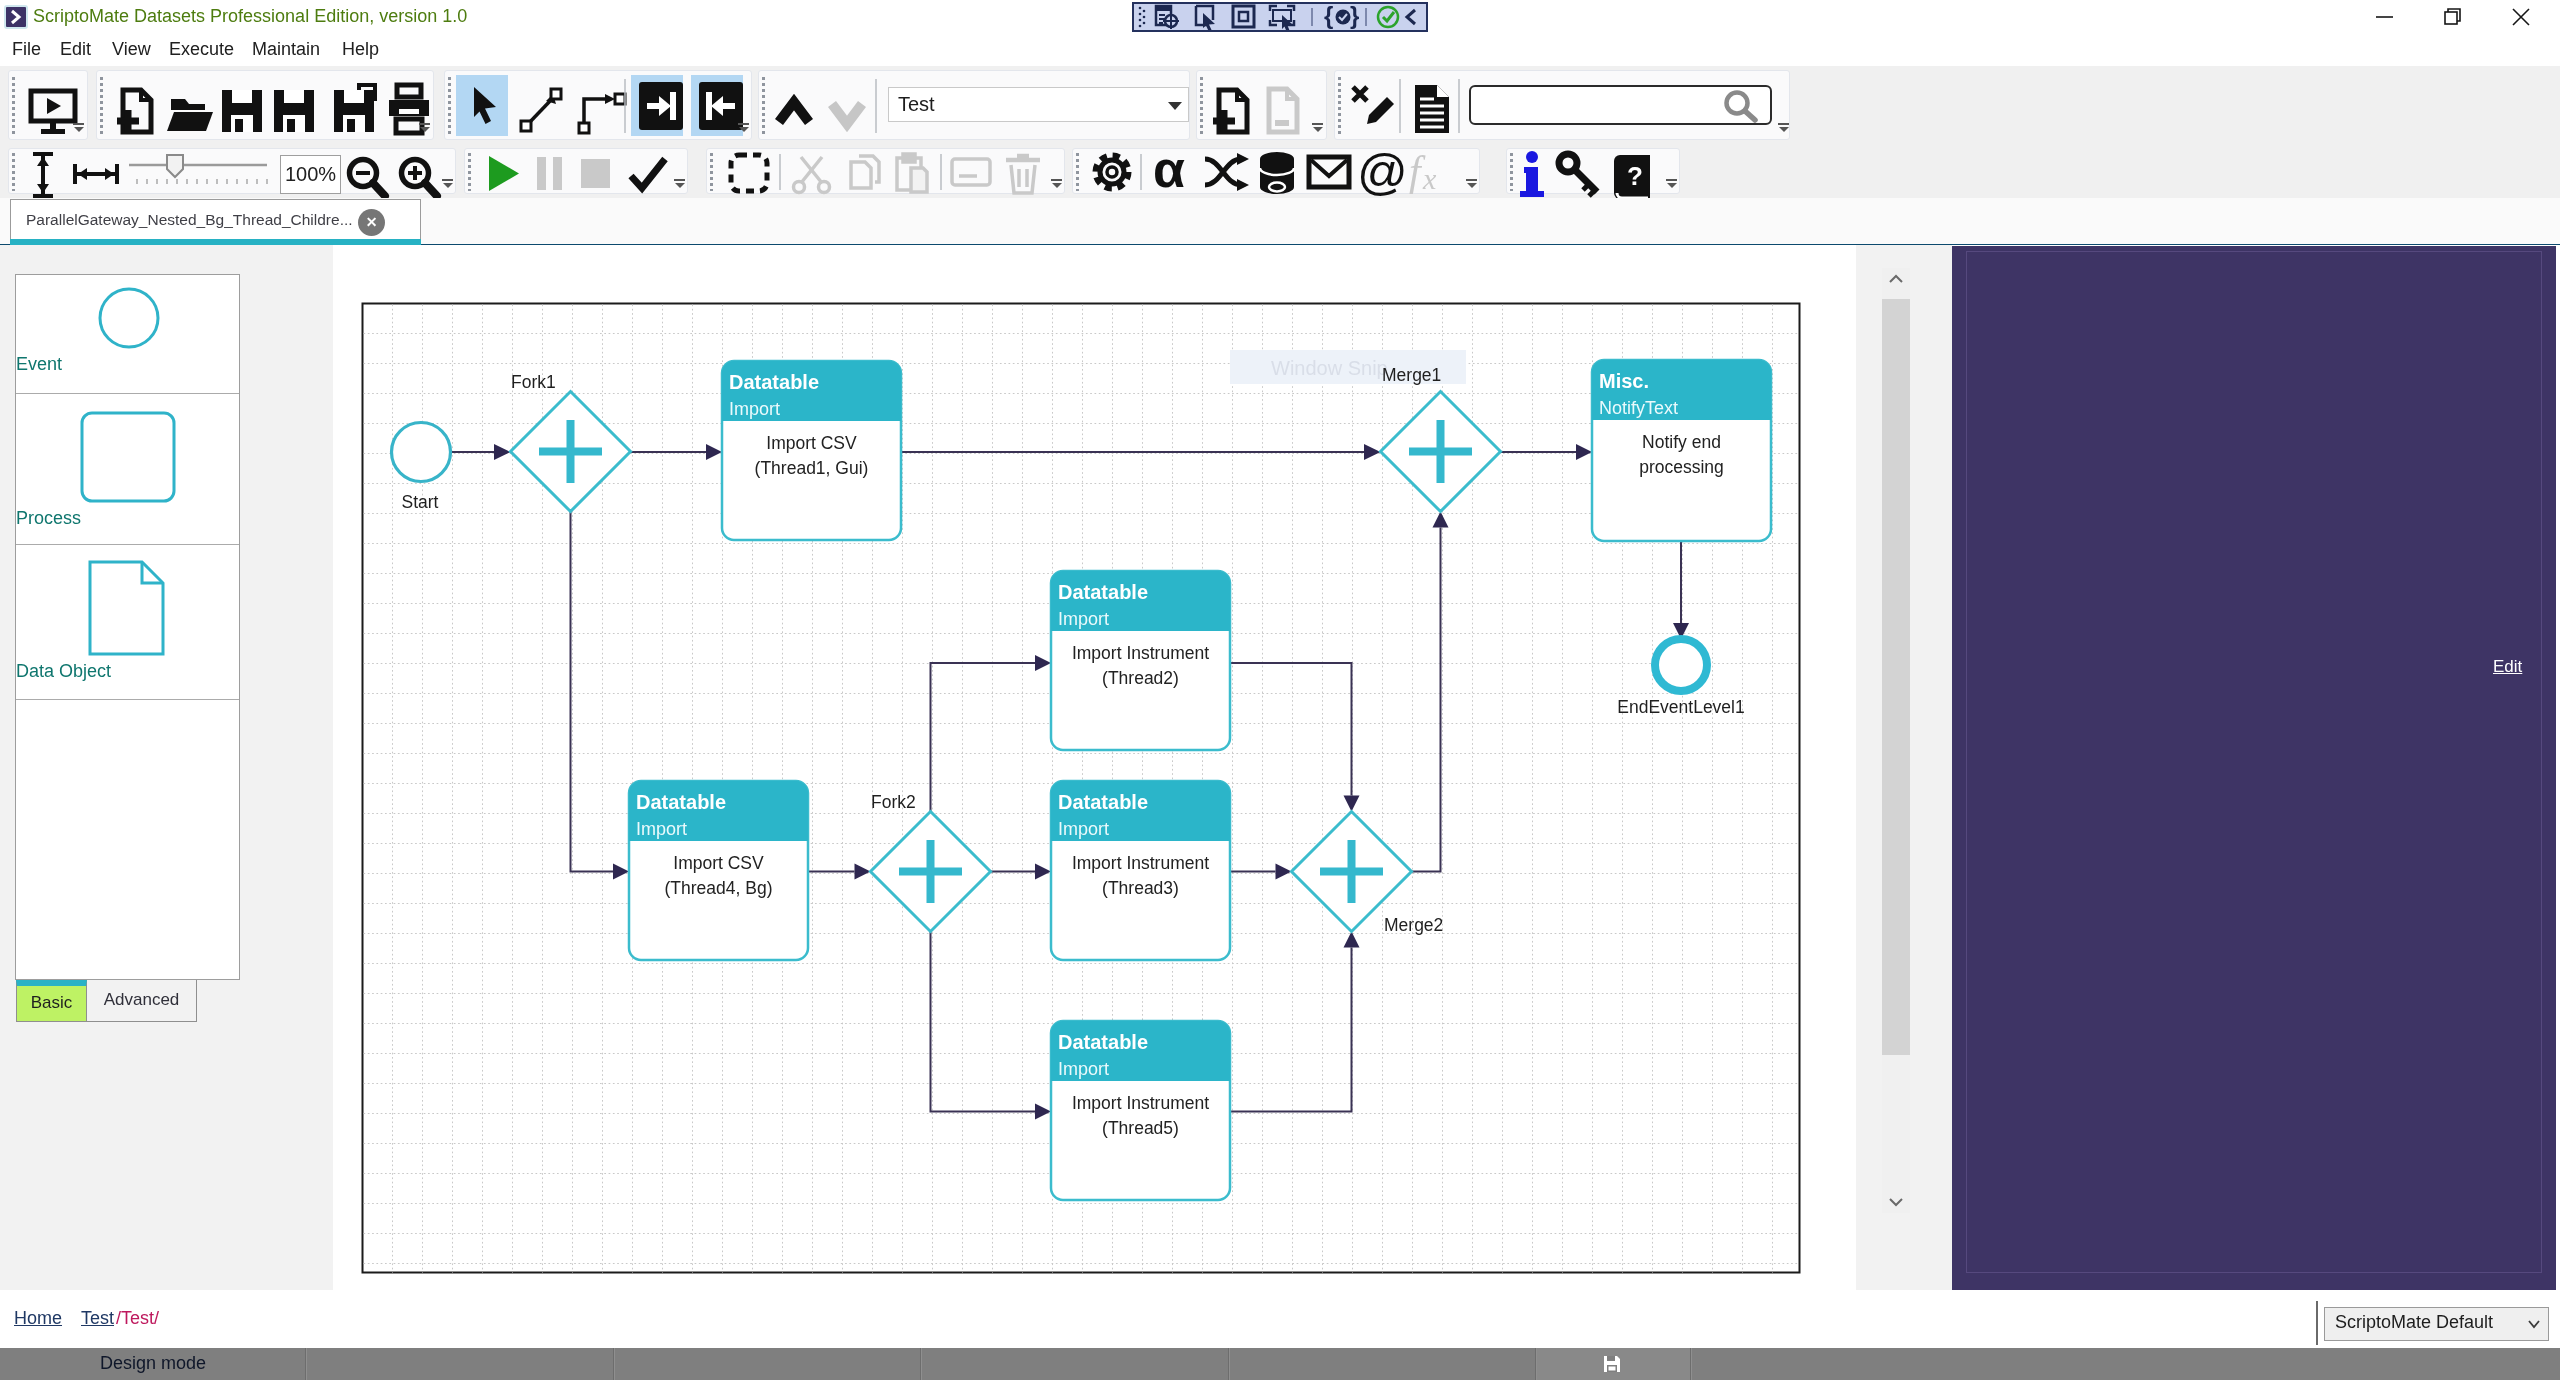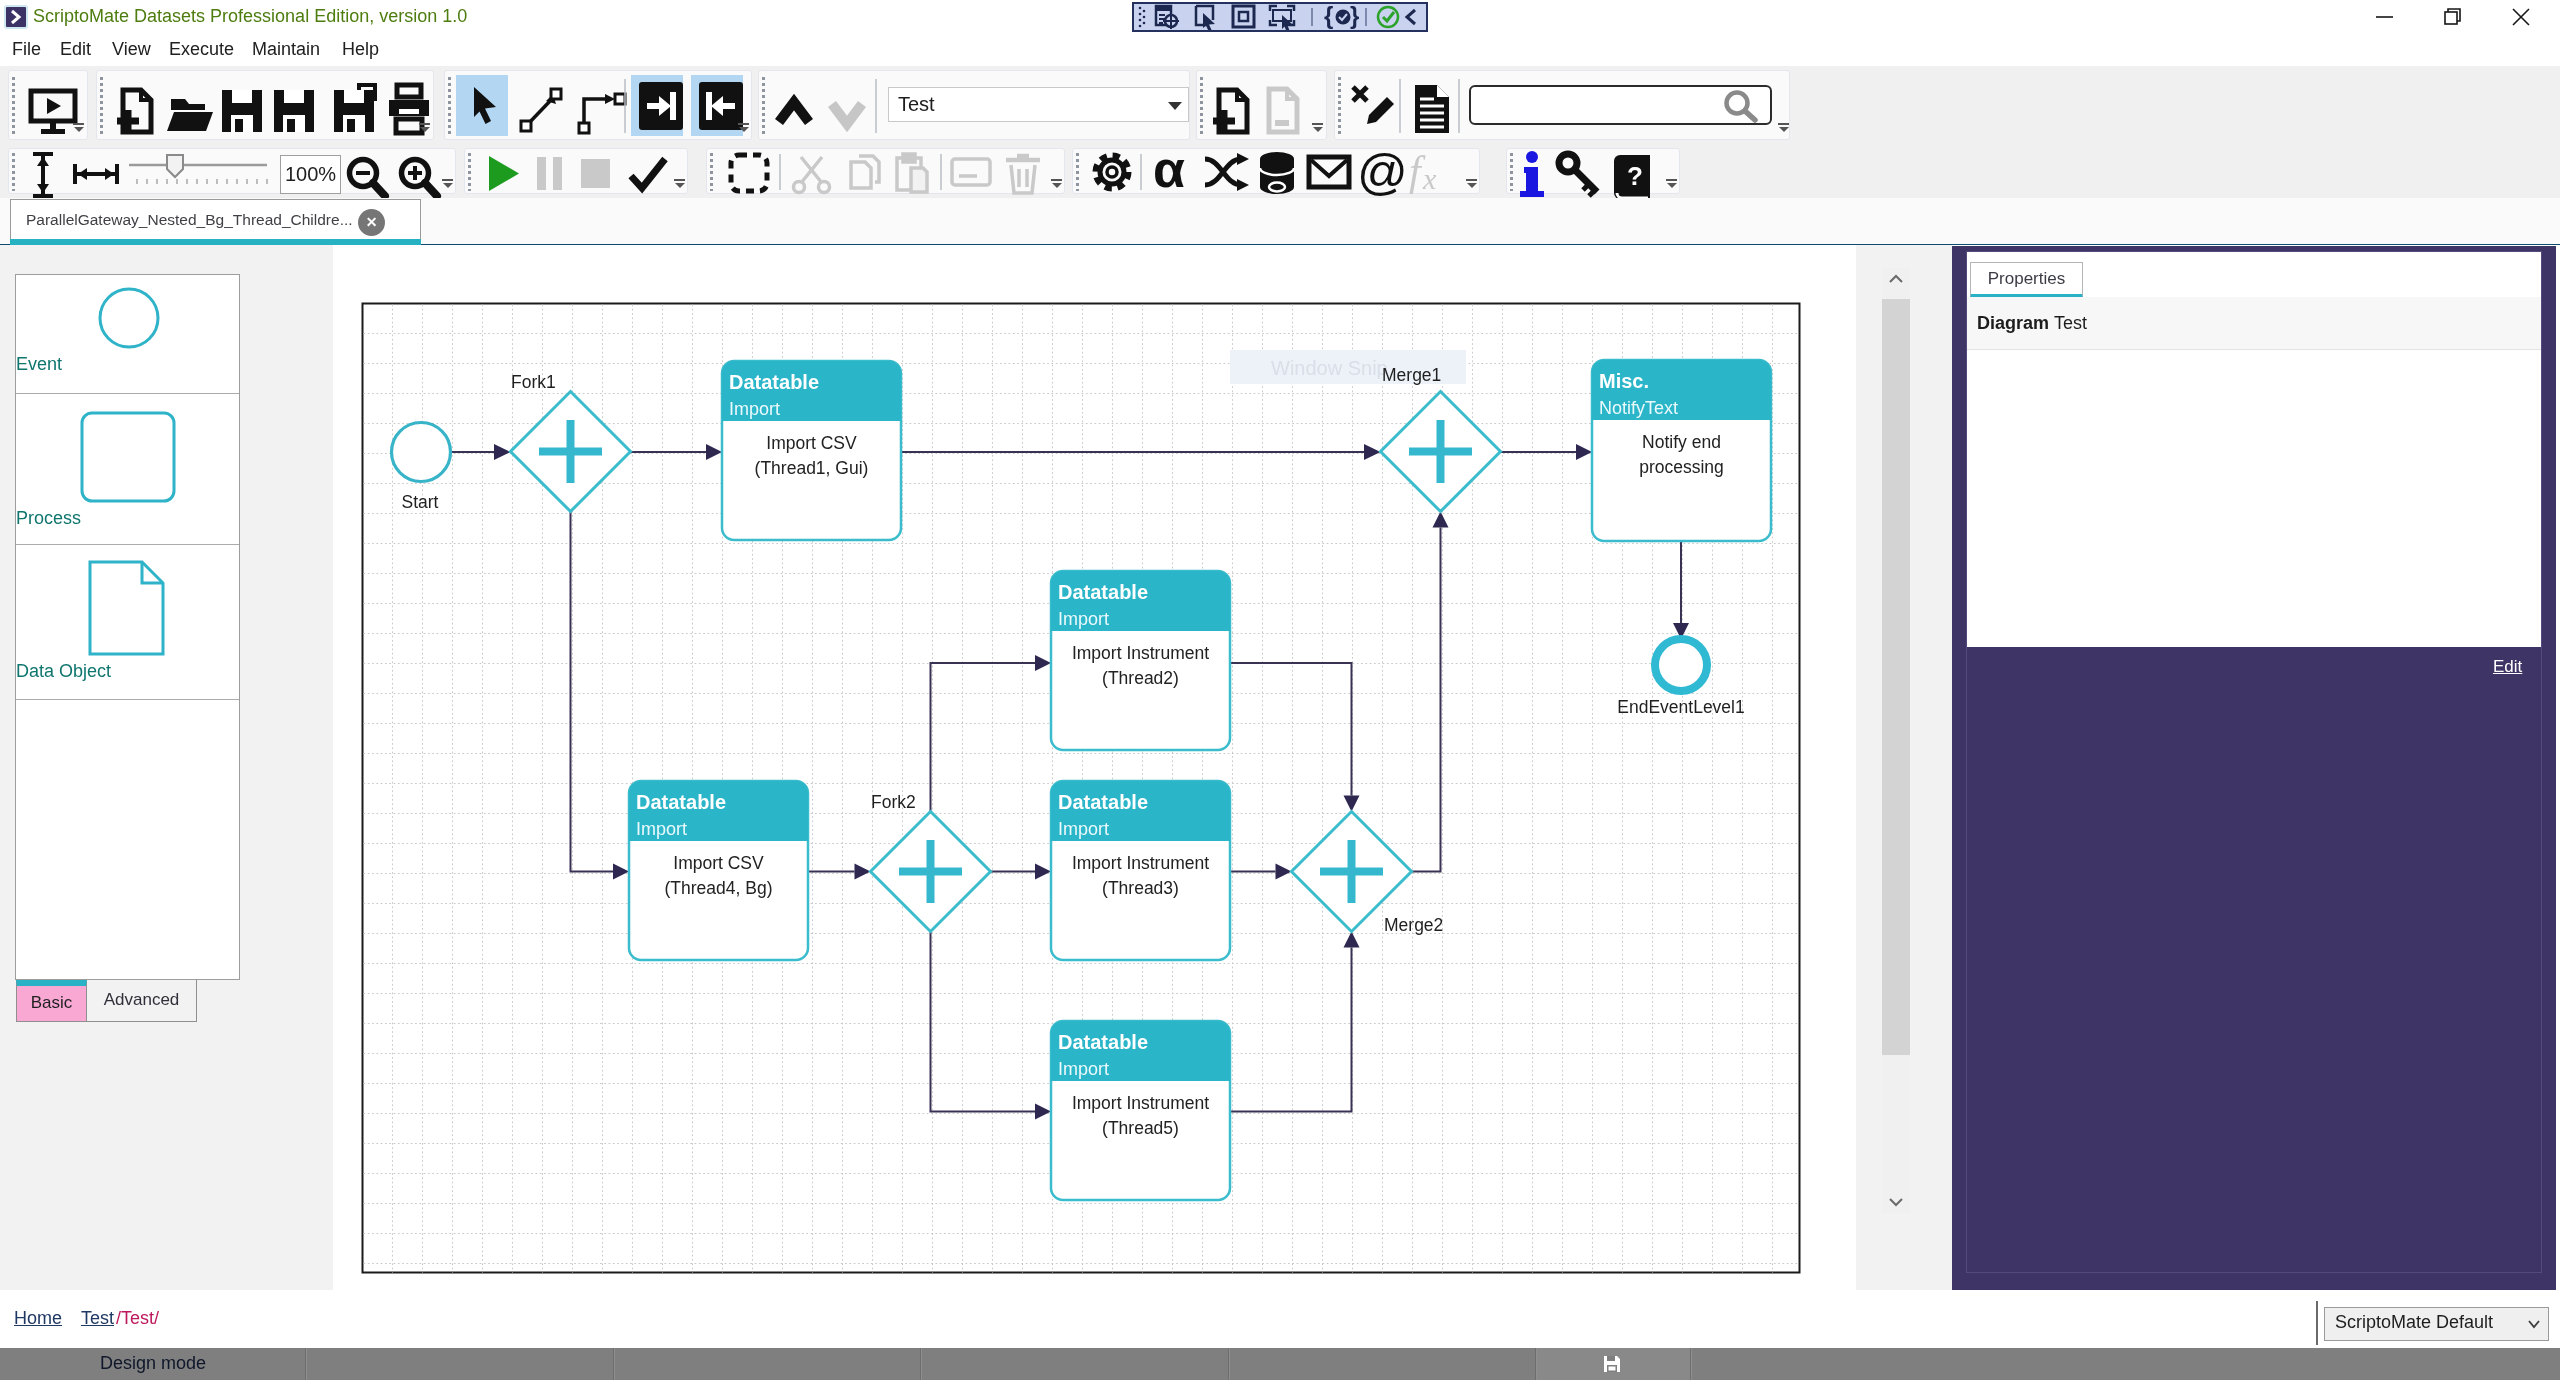--- a/index.html
+++ b/index.html
@@ -36,21 +36,21 @@
 #tab1 { position:absolute; left:10px; top:1px; width:411px; height:45px; background:#fff; border:1px solid #9b9b9b; border-bottom:none; }
 #tab1 .bar { position:absolute; left:-1px; bottom:-1px; width:411px; height:6px; background:#27b2c4; }
 #tab1 .txt { position:absolute; left:15px; top:11px; width:330px; font-size:15.5px; white-space:nowrap; overflow:hidden; color:#3f3f46; }
 #tab1 .close { position:absolute; left:347px; top:9px; width:27px; height:27px; border-radius:14px; background:#767676; color:#fff; font-size:14px; text-align:center; line-height:27px; font-weight:bold; }
 
 #mainbg { left:0; top:245px; width:333px; height:1045px; background:#f2f2f2; }
 #mainbg2 { left:1856px; top:245px; width:96px; height:1045px; background:#f2f2f2; }
 #palette { left:15px; top:274px; width:225px; height:706px; background:#fff; border:1px solid #9d9d9d; }
 .plabel { position:absolute; width:100%; font-size:18px; color:#0f766e; }
 #paltabs { left:15px; top:980px; height:42px; }
-#tabBasic { position:absolute; left:1px; top:0; width:71px; height:42px; background:#f9a8d4; border:1px solid #8f8f8f; border-top:6px solid #29b2c6; font-size:17px; color:#1f1f1f; text-align:center; line-height:34px; }
+#tabBasic { position:absolute; left:1px; top:0; width:71px; height:42px; background:#bef264; border:1px solid #8f8f8f; border-top:6px solid #29b2c6; font-size:17px; color:#1f1f1f; text-align:center; line-height:34px; }
 #tabAdv { position:absolute; left:72px; top:0; width:110px; height:42px; border-right:1px solid #8f8f8f; border-bottom:1px solid #8f8f8f; font-size:17px; color:#30303a; text-align:center; line-height:40px; }
 
 #vscroll { left:1882px; top:268px; width:28px; height:945px; background:#f0f0f0; }
 #vthumb { position:absolute; left:0px; top:31px; width:28px; height:756px; background:#d3d3d3; }
 
 #rightpanel { left:1952px; top:246px; width:604px; height:1051px; background:#3e3465; }
 #rp-inner { position:absolute; left:14px; top:5px; width:576px; height:1022px; border:1px solid #56497e; }
 #rp-white { position:absolute; left:15px; top:6px; width:574px; height:395px; background:#fff; }
 #propTab { position:absolute; left:3px; top:10px; width:113px; height:36px; background:#fff; border:1px solid #b5b5b5; border-bottom:4px solid #29b2c6; font-size:17px; color:#3c3c46; text-align:center; line-height:32px; }
 #diagRow { position:absolute; left:0px; top:45px; width:574px; height:53px; background:#f7f7f7; border-bottom:1px solid #e3e3e3; font-size:18px; line-height:53px; }
@@ -646,24 +646,20 @@
   <text x="87" y="263" text-anchor="middle">Start</text>
   <text x="178" y="143">Fork1</text>
   <text x="1049" y="136">Merge1</text>
   <text x="538" y="563">Fork2</text>
   <text x="1051" y="686">Merge2</text>
   <text x="1348" y="468" text-anchor="middle">EndEventLevel1</text>
 </g>
 </svg>
 <div class="abs" id="rightpanel">
   <div id="rp-inner"></div>
-  <div id="rp-white">
-    <div id="propTab">Properties</div>
-    <div id="diagRow"><b style="margin-left:10px">Diagram</b>&nbsp;Test</div>
-  </div>
   <div id="editLink">Edit</div>
 </div>
 <div class="abs" id="breadcrumb">
   <span style="position:absolute;left:14px;top:18px;color:#1f3864;text-decoration:underline">Home</span>
   <span style="position:absolute;left:81px;top:18px;color:#1f3864;text-decoration:underline">Test</span>
   <span style="position:absolute;left:116px;top:18px;color:#be185d">/Test/</span>
   <div style="position:absolute;left:2316px;top:11px;width:2px;height:44px;background:#6a6a6a"></div>
     <div id="bccombo">
       <span style="position:absolute;left:10px;top:4px">ScriptoMate Default</span>
       <svg style="position:absolute;right:7px;top:11px" width="14" height="10" viewBox="0 0 14 10">

